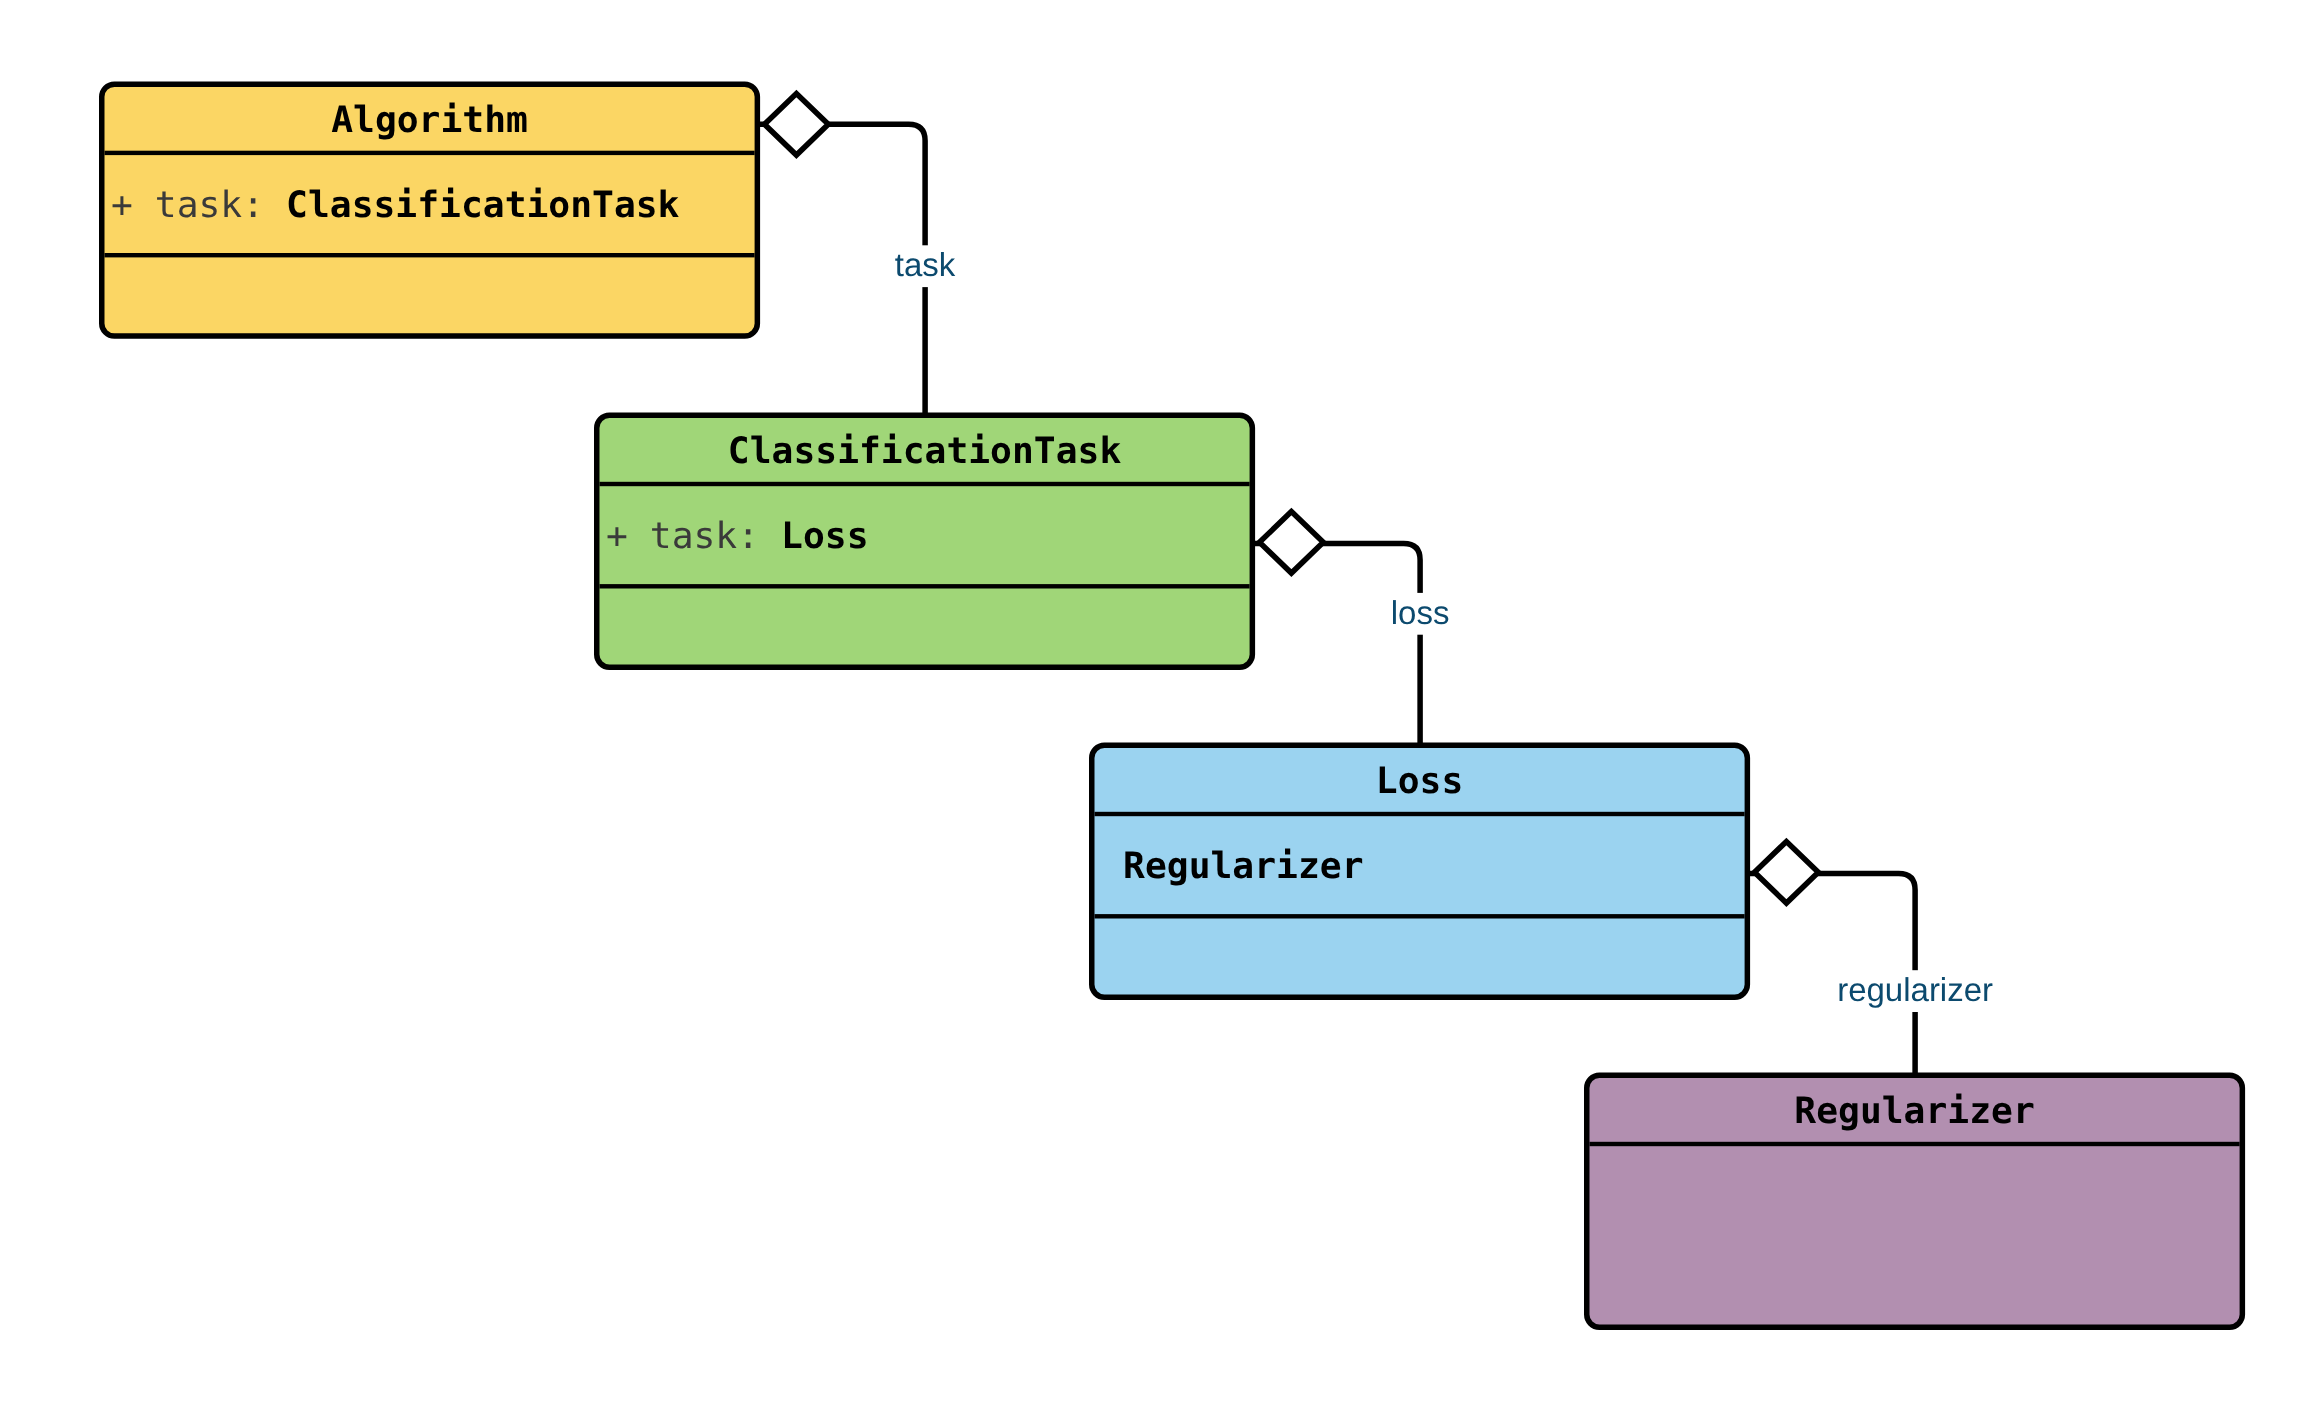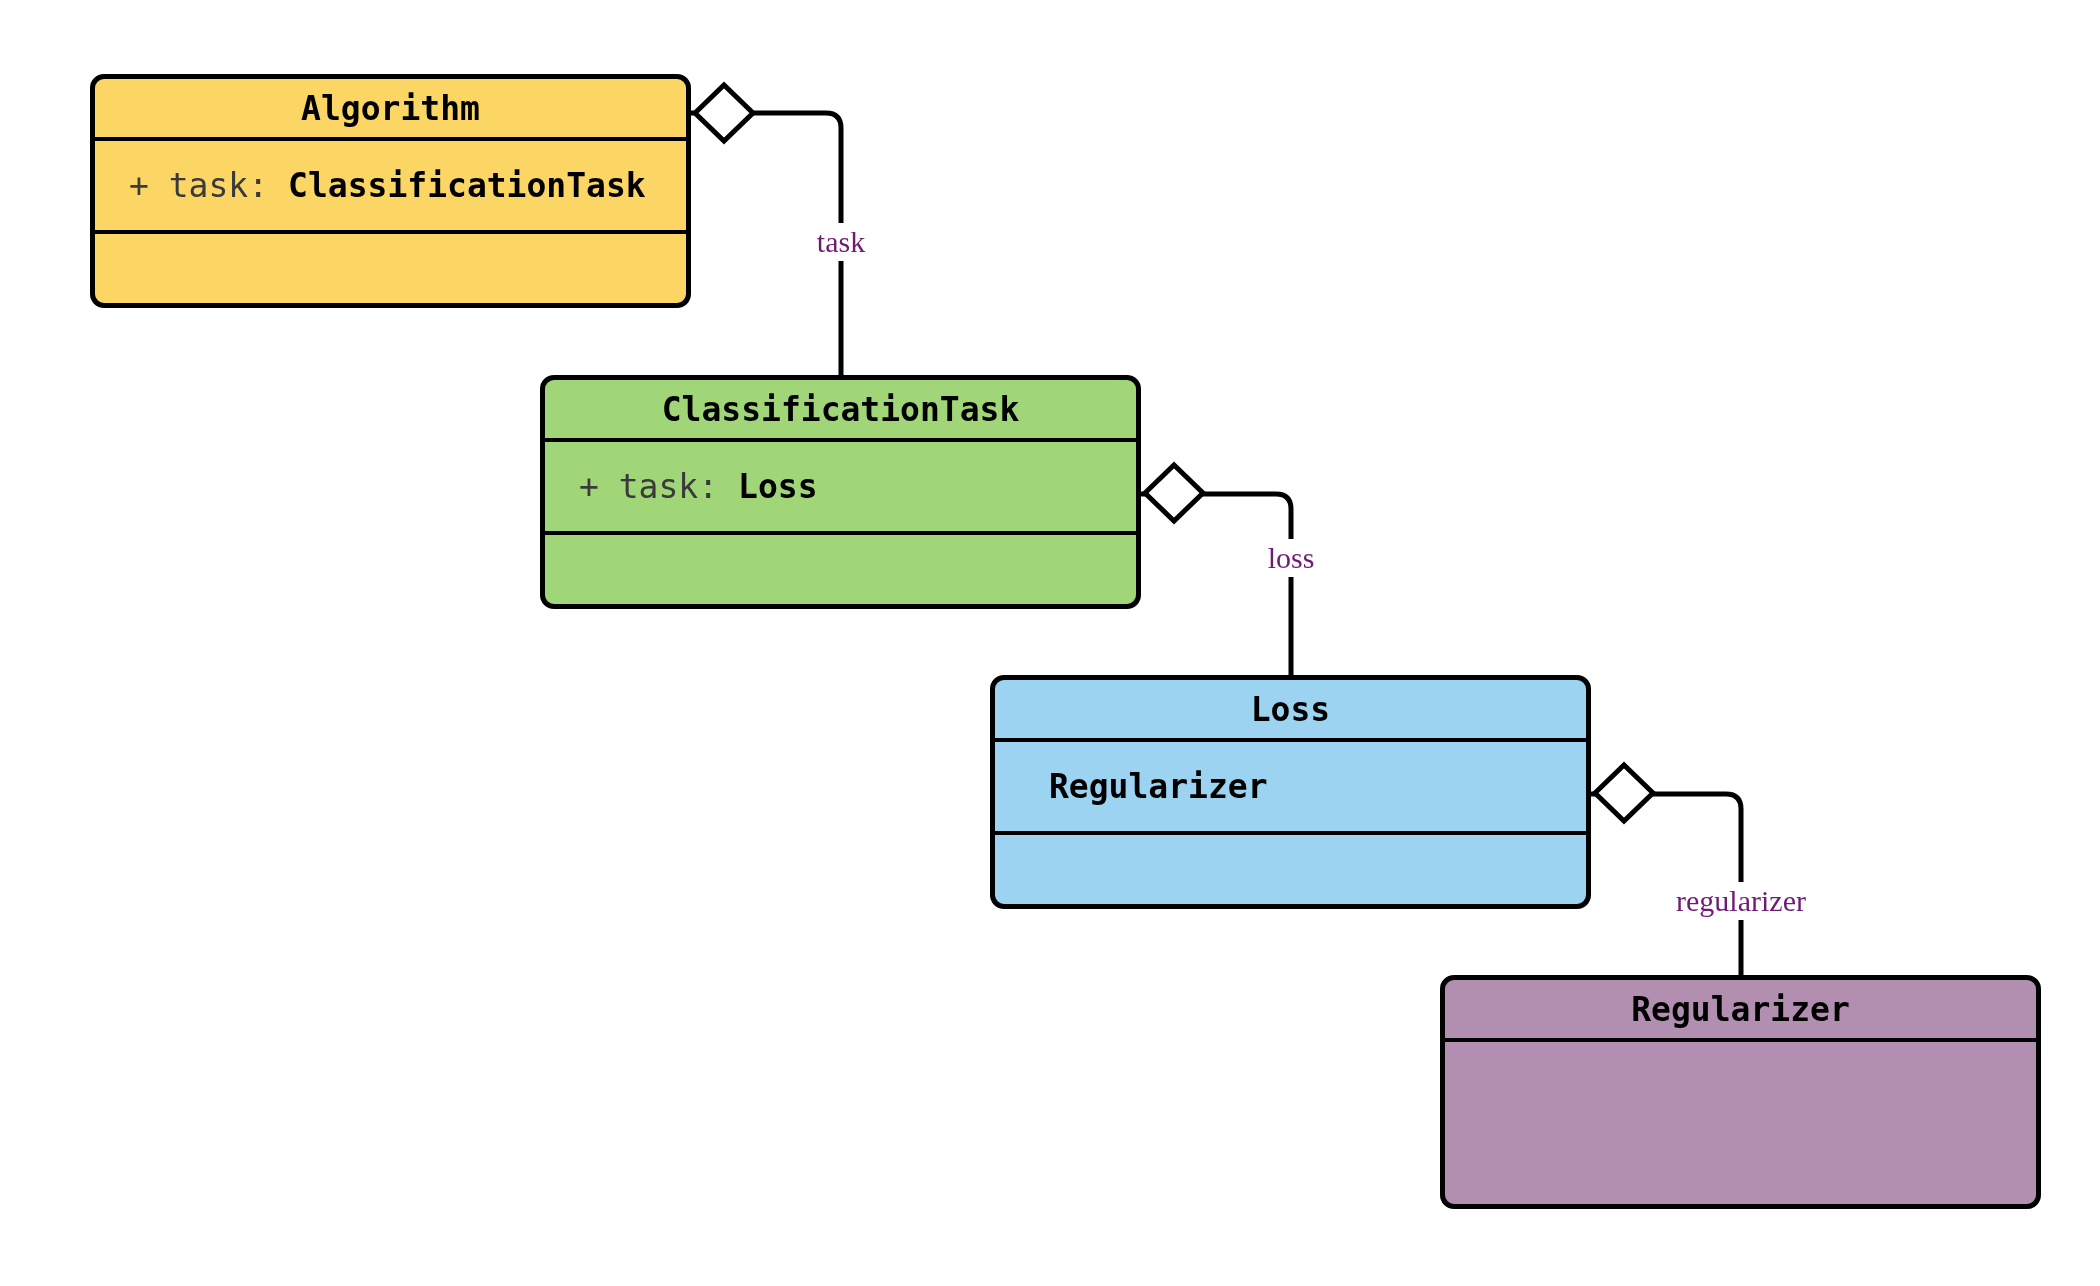--- a/index.html
+++ b/index.html
@@ -43,38 +43,38 @@
     font-weight: bold;
     font-size: 33px;
     color: #000000;
   }
 
   .row-attr {
     height: 89px;
     border-bottom: 4px solid #000000;
     display: flex;
     align-items: center;
-    padding-left: 34px;
+    padding-left: 6px;
     font-size: 33px;
     white-space: pre;
   }
 
   .attr-label { color: #3a3a3a; font-weight: normal; }
   .attr-type  { color: #000000; font-weight: bold; margin-left: 20px; }
 
   .row-empty { flex: 1; }
 
   .edge-label {
     position: absolute;
     transform: translate(-50%, -50%);
     background: #ffffff;
     padding: 2px 8px;
-    font-family: Liberation Serif, serif;
+    font-family: Liberation Sans, sans-serif;
     font-size: 30px;
-    color: #701a75;
+    color: #0c4a6e;
     z-index: 3;
     white-space: nowrap;
   }
 </style>
 </head>
 <body>
 
 <div class="canvas">
 
   <svg class="edges-svg" viewBox="0 0 2100 1286" xmlns="http://www.w3.org/2000/svg">

